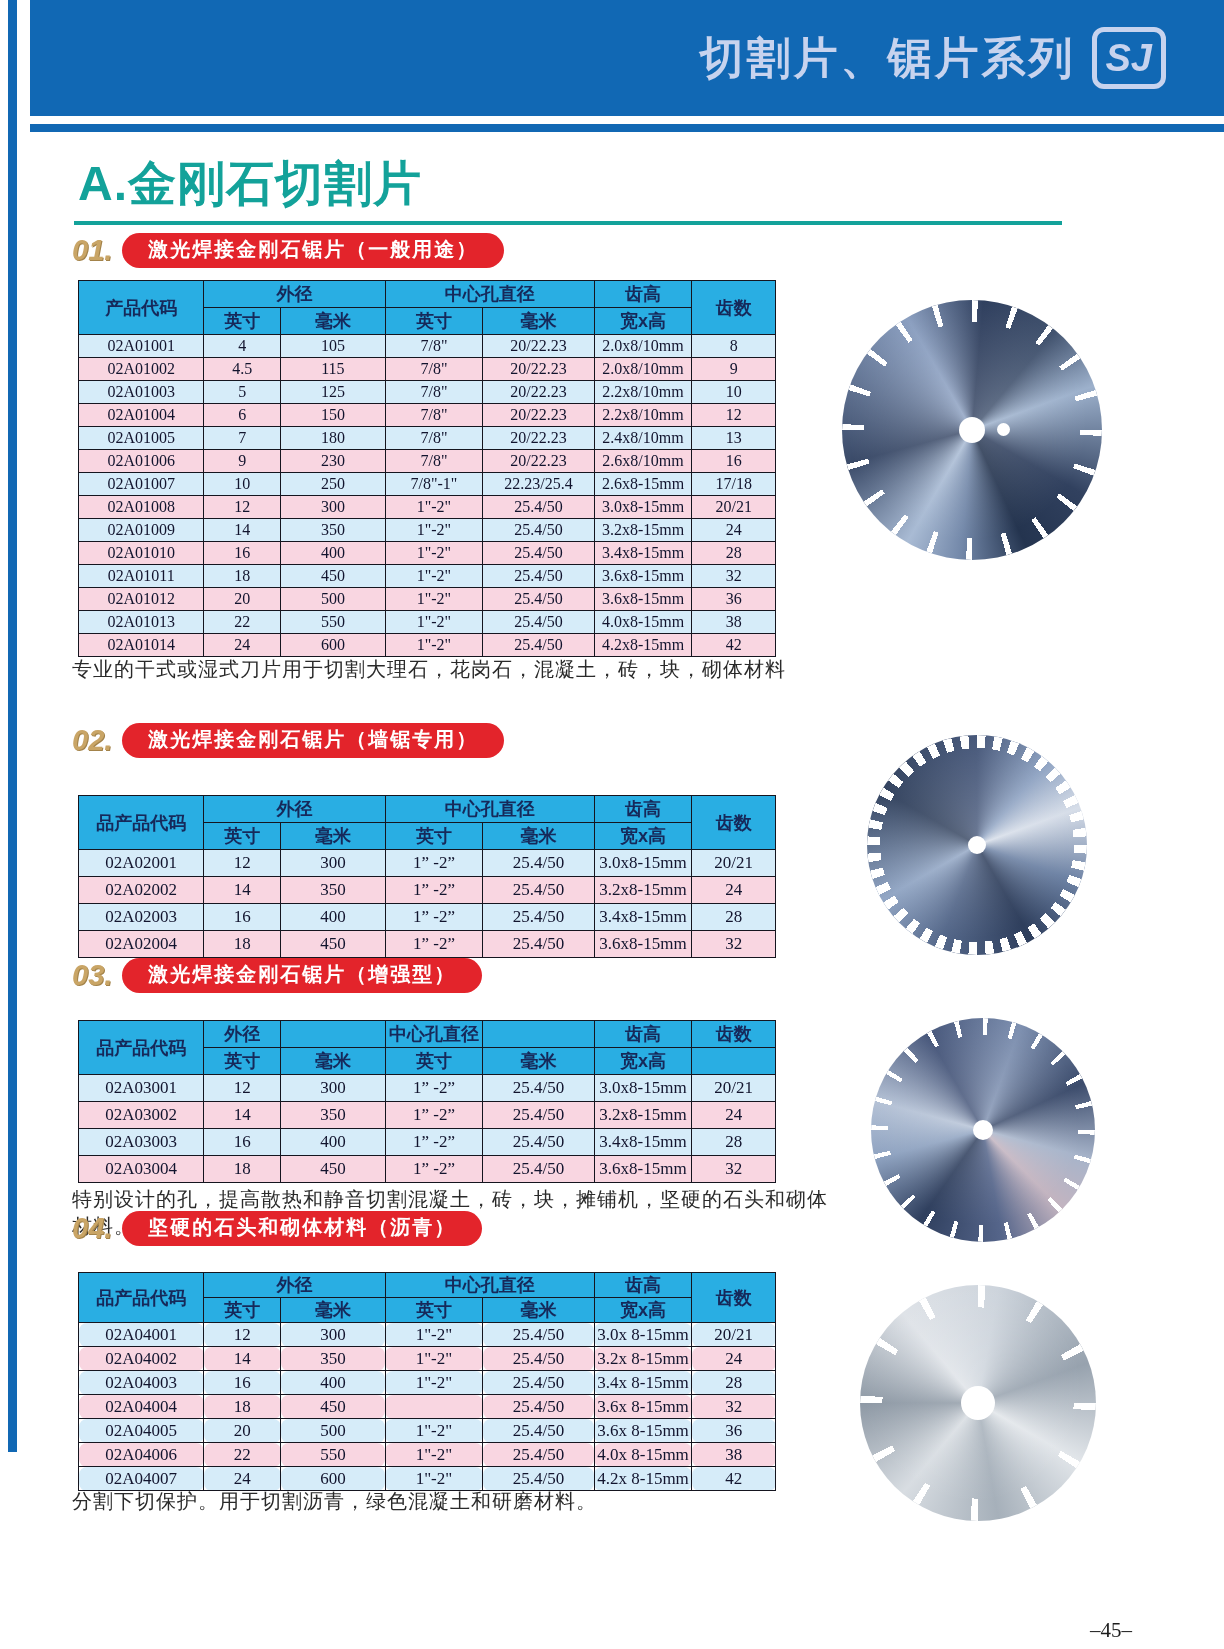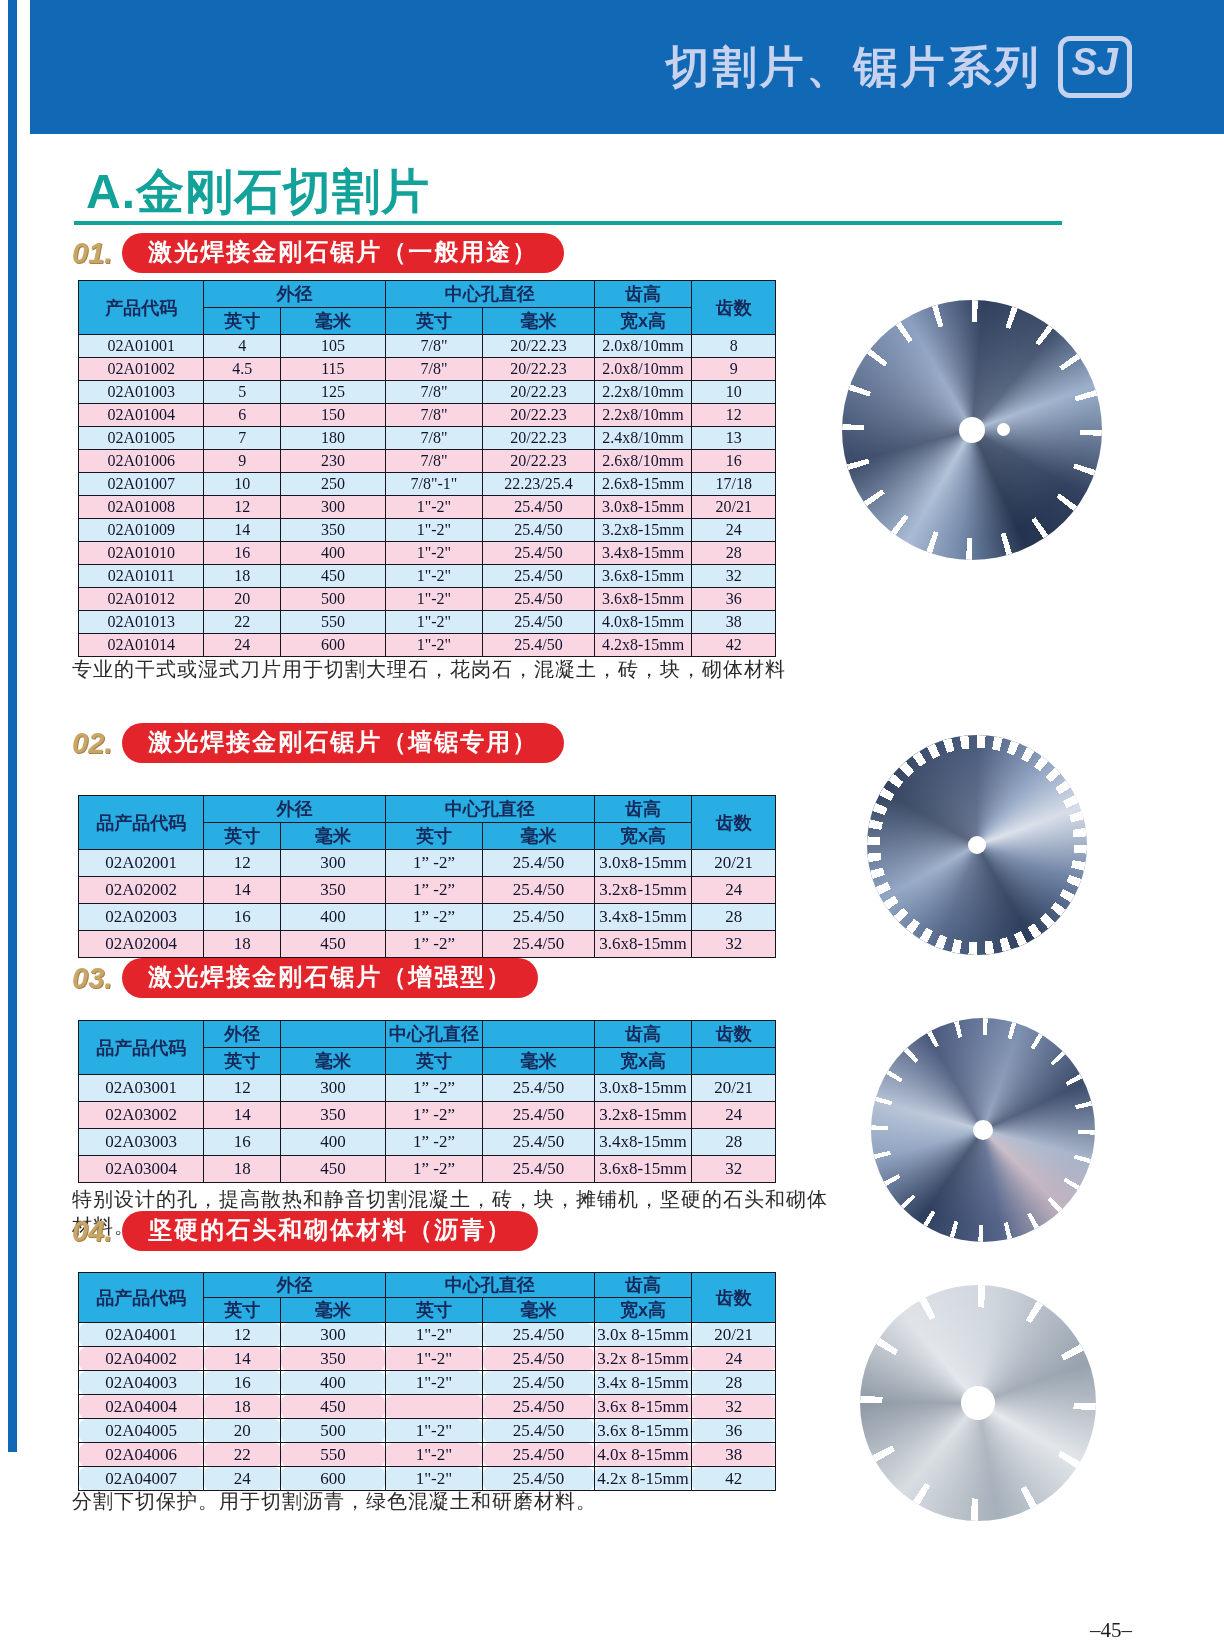--- a/index.html
+++ b/index.html
@@ -1,39 +1,39 @@
 <!DOCTYPE html>
 <html style="--banner_blue: #1168B4; --banner_text: #C7D3EE; --title_teal: #13A29A; --pill_red: #E3242B; --num_gold: #C9A566; --table_header_cyan: #29AEE3; --row_blue: #D6ECF9; --row_pink: #F9D6E1;"><head>
 <meta charset="utf-8">
 <style>
   html,body{margin:0;padding:0;background:#e8e8e8;}
   .page{position:relative;width:1224px;height:1649px;background:#ffffff;overflow:hidden;
         font-family:"Liberation Sans",sans-serif;margin:0 auto;}
 
   
   .left-bar{position:absolute;left:8px;top:0;width:9px;height:1452px;background:var(--banner_blue,#1168B4);}
-  .banner{position:absolute;left:30px;top:0;right:0;height:134px;background:var(--banner_blue,#1168B4);
-          display:flex;align-items:center;justify-content:flex-end;padding-right:92px;gap:16px;box-sizing:border-box;}
+  .banner{position:absolute;left:30px;top:0;right:0;height:116px;background:var(--banner_blue,#1168B4);
+          display:flex;align-items:center;justify-content:flex-end;padding-right:58px;gap:16px;box-sizing:border-box;}
   .banner-title{color:var(--banner_text,#C7D3EE);font-size:44px;font-weight:bold;letter-spacing:3px;}
-  .logo-box{display:inline-flex;justify-content:center;border:5px solid var(--banner_text,#C7D3EE);
+  .logo-box{display:inline-flex;align-items:center;justify-content:center;border:5px solid var(--banner_text,#C7D3EE);
             border-radius:12px;padding:0 9px;height:52px;color:var(--banner_text,#C7D3EE);
             font-size:38px;font-weight:bold;font-style:italic;}
   .thin-rule{position:absolute;left:30px;right:0;top:124px;height:8px;background:var(--banner_blue,#1168B4);}
 
   
-  .page-title{position:absolute;left:74px;top:148px;margin:12px;font-size:48px;font-weight:bold;
+  .page-title{position:absolute;left:74px;top:148px;margin:4px;font-size:48px;font-weight:bold;
               color:var(--title_teal,#13A29A);letter-spacing:1px;}
   .title-underline{position:absolute;left:74px;top:221px;width:988px;height:4px;background:var(--title_teal,#13A29A);}
 
   
   .section-head{position:absolute;left:72px;display:flex;align-items:center;gap:10px;}
   .sh1{top:233px;} .sh2{top:723px;} .sh3{top:958px;} .sh4{top:1211px;}
   .sec-num{font-size:29px;font-weight:900;color:var(--num_gold,#C9A566);font-style:italic;
            text-shadow:1px 1px 0 #a3834a;}
-  .sec-pill{background:var(--pill_red,#E3242B);color:#ffffff;font-size:24px;font-weight:bold;
+  .sec-pill{background:var(--pill_red,#E3242B);color:#ffffff;font-size:20px;font-weight:bold;
             padding:3px 26px 5px 26px;border-radius:22px;letter-spacing:2px;white-space:nowrap;}
 
   
   table.prod-table{position:absolute;left:78px;width:698px;border-collapse:collapse;table-layout:fixed;}
   .t1{top:280px;} .t2{top:795px;} .t3{top:1020px;} .t4{top:1272px;}
   .prod-table th,.prod-table td{border:1px solid #15151f;padding:0;text-align:center;overflow:hidden;}
   .prod-table thead th{background:var(--table_header_cyan,#29AEE3);color:#16295A;
                        font-family:"Liberation Sans",sans-serif;font-weight:bold;font-size:18px;height:26px;}
   .t4 thead th{height:24px;}
   .prod-table tbody td{font-family:"Liberation Serif",serif;font-size:16px;color:#12142e;}

